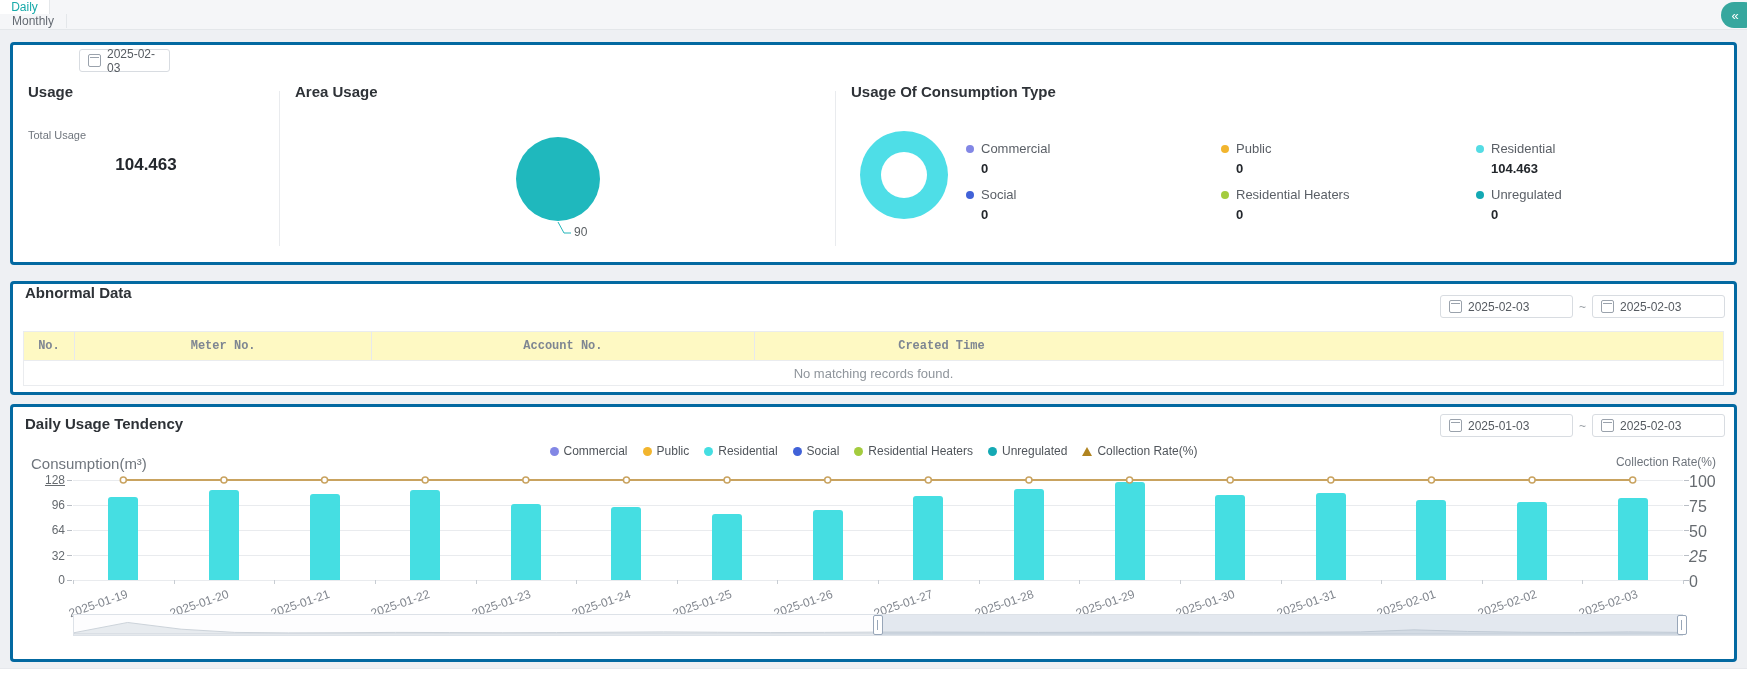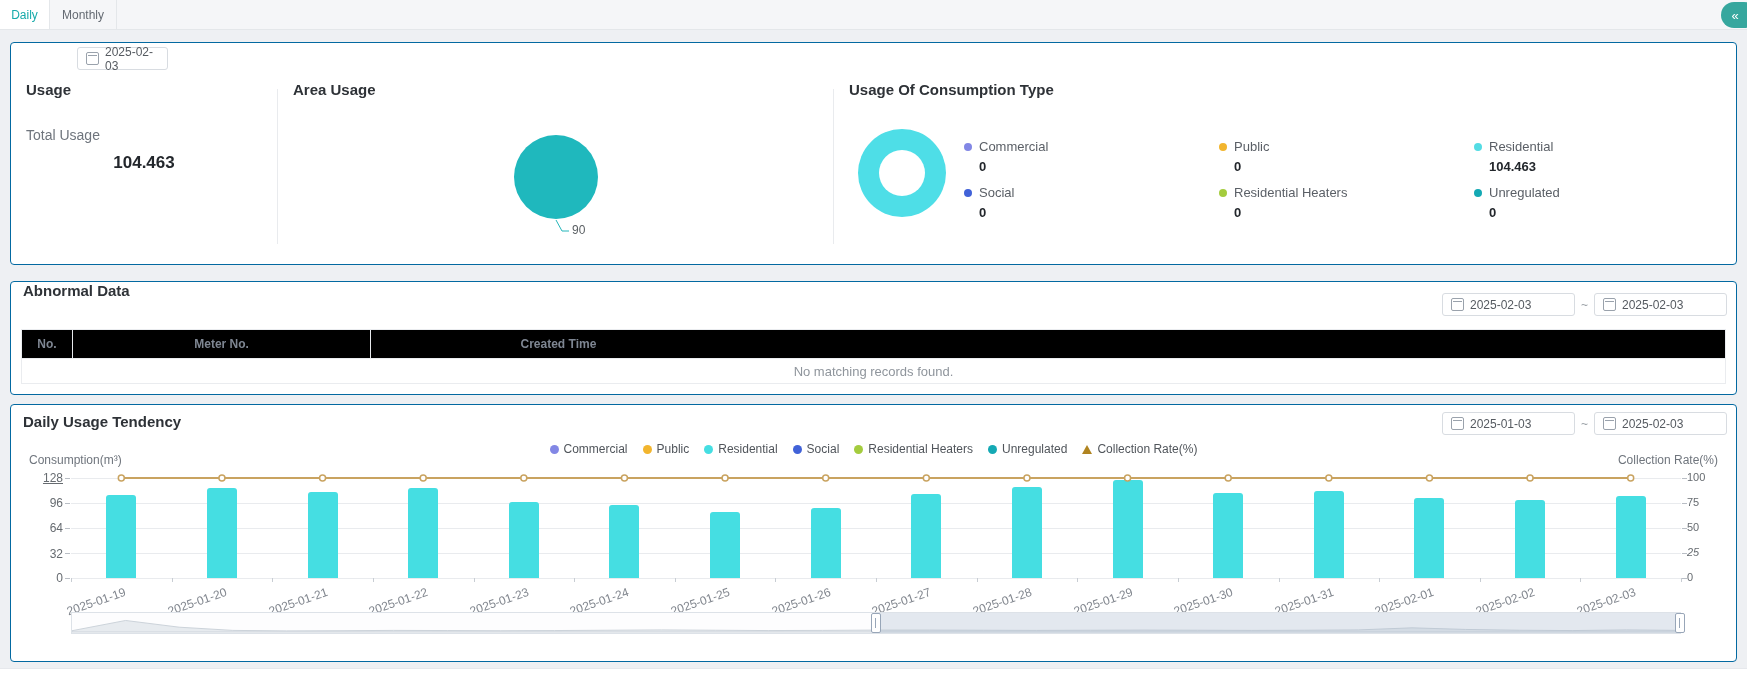--- a/index.html
+++ b/index.html
@@ -1,80 +1,80 @@
 <!DOCTYPE html>
 <html><head>
 <meta charset="utf-8">
 <style>
   html,body{margin:0;padding:0;}
   body{width:1747px;height:678px;overflow:hidden;background:#eef0f3;
        font-family:"Liberation Sans",sans-serif;position:relative;color:#2e3237;}
   
   .topbar{position:absolute;left:0;top:0;width:1747px;height:29px;background:#f5f6f8;
-          border-bottom:1px solid #e4e7ea;display:flex;align-items:stretch;}
+          border-bottom:1px solid #e4e7ea;display:flex;align-items:stretch;flex-direction:column;}
   .tab{display:flex;align-items:center;justify-content:center;font-size:12px;color:#646a72;
        border-right:1px solid #e4e7ea;cursor:pointer;}
   .tab.active{background:#ffffff;color:#17aaaa;}
   .tab.t-daily{width:49px;}
   .tab.t-monthly{width:66px;}
   .collapse-btn{position:absolute;right:-10px;top:2px;width:36px;height:26px;border-radius:13px;
         background:#36a79e;color:#fff;display:flex;align-items:center;justify-content:center;
         font-size:13px;padding-right:8px;box-sizing:border-box;cursor:pointer;}
   
-  .card{position:absolute;left:10px;width:1727px;background:#ffffff;border:1px solid #0369a1;
+  .card{position:absolute;left:10px;width:1727px;background:#ffffff;border:3px solid #0369a1;
         border-radius:4px;box-sizing:border-box;}
   .card1{top:42px;height:223px;}
   .card2{top:281px;height:114px;}
   .card3{top:404px;height:258px;}
   .sec-title{position:absolute;font-size:15px;font-weight:bold;color:#2e3237;}
   
   .date-field{display:inline-flex;align-items:center;gap:6px;height:23px;padding:0 8px;
         background:#fff;border:1px solid #d8dce1;border-radius:3px;font-size:12px;color:#555a60;
         box-sizing:border-box;cursor:pointer;}
   .cal-icon{width:11px;height:11px;border:1px solid #9aa2ac;border-radius:2px;position:relative;flex:none;}
   .cal-icon::before{content:'';position:absolute;top:2px;left:1px;right:1px;height:1px;background:#9aa2ac;}
   .df-overview{position:absolute;left:66px;top:4px;width:91px;}
   .range{position:absolute;right:9px;display:flex;align-items:center;gap:6px;}
   .range .date-field{width:133px;}
   .tilde{color:#9aa0a6;font-size:12px;}
   
   .vdiv{position:absolute;top:46px;height:155px;width:1px;background:#e9ebee;}
-  .total-label{position:absolute;left:15px;top:84px;font-size:14px;color:#6f757d;}
+  .total-label{position:absolute;left:15px;top:84px;font-size:11px;color:#6f757d;}
   .total-value{position:absolute;left:0;top:110px;width:266px;text-align:center;
         font-size:17px;font-weight:bold;color:#23272c;}
   .pie{position:absolute;left:503px;top:92px;width:84px;height:84px;border-radius:50%;background:#1fb8bd;}
   .pie-elbow{position:absolute;left:542px;top:176px;}
   .pie-label{position:absolute;left:561px;top:180px;font-size:12px;color:#5a5f63;}
   .donut{position:absolute;left:847px;top:86px;width:88px;height:88px;border-radius:50%;background:#4edee7;}
   .donut::after{content:'';position:absolute;left:21px;top:21px;width:46px;height:46px;border-radius:50%;background:#fff;}
   .cleg-item{position:absolute;width:250px;}
   .cleg-dot{display:inline-block;width:8px;height:8px;border-radius:50%;margin-right:7px;vertical-align:0;}
   .cleg-label{font-size:13px;color:#5a5f66;}
   .cleg-value{margin:4px 0 0 15px;font-size:13px;font-weight:bold;color:#23272c;}
   
   .tbl{position:absolute;left:10px;right:10px;top:47px;border:1px solid #eaecef;}
-  .tbl-head{display:flex;height:28px;background:#000000;}
+  .tbl-head{display:flex;height:28px;background:#fef9c3;font-family:Liberation Mono, monospace;}
   .th{display:flex;align-items:center;justify-content:center;font-size:12px;font-weight:bold;
       color:#7e8692;border-right:1px solid #e7e9ec;box-sizing:border-box;}
   .th:last-child{border-right:none;}
   .empty-row{height:24px;border-top:1px solid #eaecef;display:flex;align-items:center;
       justify-content:center;font-size:13px;color:#8f959c;}
   
   .t-legend{position:absolute;left:0;right:0;top:37px;display:flex;justify-content:center;
       align-items:center;gap:15px;}
   .tl-item{display:inline-flex;align-items:center;gap:5px;cursor:pointer;}
   .tl-dot{width:9px;height:9px;border-radius:50%;}
   .tl-tri{width:0;height:0;border-left:5px solid transparent;border-right:5px solid transparent;
       border-bottom:9px solid #b08420;}
   .tl-text{font-size:12px;color:#50555b;}
-  .axis-name-l{position:absolute;left:18px;top:48px;font-size:12px;color:#6f757d;}
+  .axis-name-l{position:absolute;left:18px;top:48px;font-size:15px;color:#6f757d;}
   .axis-name-r{position:absolute;right:18px;top:48px;font-size:12px;color:#6f757d;}
   .gridline{position:absolute;height:1px;background:#e9ebee;}
   .ytick-l{position:absolute;left:14px;width:38px;text-align:right;font-size:12px;color:#666b70;}
-  .ytick-r{position:absolute;left:1676px;width:40px;text-align:left;font-size:11px;color:#666b70;}
+  .ytick-r{position:absolute;left:1676px;width:40px;text-align:left;font-size:16px;color:#666b70;}
   .tickdash{position:absolute;width:5px;height:1px;background:#b9bec5;}
   .xtick{position:absolute;width:1px;height:4px;background:#c8cdd3;}
   .bar{position:absolute;width:30px;background:#45dee2;border-radius:3px 3px 0 0;}
   .xlab{position:absolute;width:100px;text-align:right;font-size:12px;color:#82878f;
       transform:rotate(-19deg);transform-origin:100% 0;}
   
   .dz{position:absolute;left:60px;top:207px;width:1610px;height:22px;background:#fdfdfe;
       border:1px solid #dde2e8;box-sizing:border-box;}
   .dz-svg{position:absolute;left:0;top:0;}
   .dz-window{position:absolute;top:0;bottom:0;background:rgba(160,178,200,0.28);
@@ -157,20 +157,21 @@
     <span class="tilde">~</span>
     <div class="date-field">
       <span class="cal-icon"></span>
       <span>2025-02-03</span>
     </div>
   </div>
   <div class="tbl">
     <div class="tbl-head" id="abn-head">
         <div class="th" style="width: 3%;">No.</div>
         <div class="th" style="width: 17.5%;">Meter No.</div>
+        <div class="th" style="width: 22.5%;">Account No.</div>
         <div class="th" style="width: 22%;">Created Time</div>
       </div>
     <div class="empty-row">No matching records found.</div>
   </div>
 </div>
 
 <div class="card card3">
   <div class="sec-title" style="left:12px;top:8px">Daily Usage Tendency</div>
   <div class="range" style="top:7px">
     <div class="date-field">

